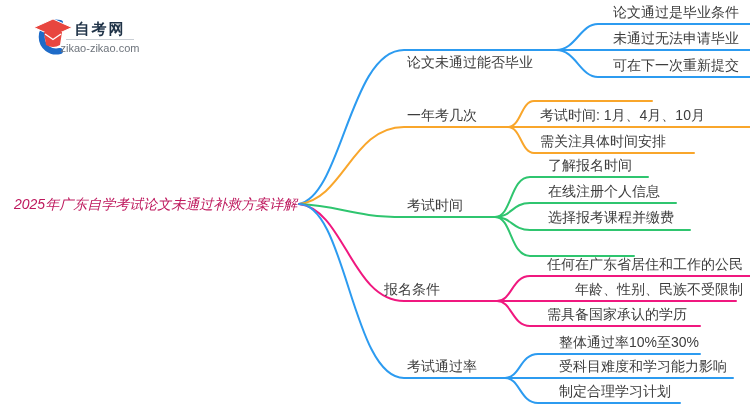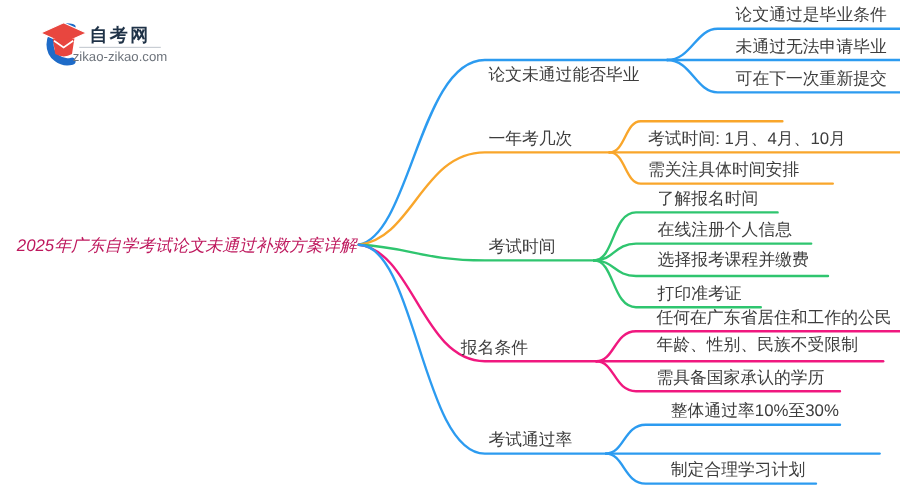--- a/index.html
+++ b/index.html
@@ -98,24 +98,24 @@
   <div class="node" style="left:613px; top:56px;">可在下一次重新提交</div>
 
   <div class="node" style="left:407px; top:106px;">一年考几次</div>
   <div class="node" style="left:540px; top:106px;">考试时间: 1月、4月、10月</div>
   <div class="node" style="left:540px; top:132px;">需关注具体时间安排</div>
 
   <div class="node" style="left:407px; top:196px;">考试时间</div>
   <div class="node" style="left:548px; top:156px;">了解报名时间</div>
   <div class="node" style="left:548px; top:182px;">在线注册个人信息</div>
   <div class="node" style="left:548px; top:209px;font-family:Liberation Serif, serif;">选择报考课程并缴费</div>
-  <div class="node" style="left:548px; top:235px;">打印准考证</div>
 
   <div class="node" style="left:384px; top:280px;">报名条件</div>
   <div class="node" style="left:547px; top:255px;">任何在广东省居住和工作的公民</div>
-  <div class="node" style="left:547px; top:280px;font-family:Liberation Mono, monospace;">年龄、性别、民族不受限制</div>
+  <div class="node" style="left:575px; top:280px;">年龄、性别、民族不受限制</div>
   <div class="node" style="left:547px; top:305px;text-align:right;">需具备国家承认的学历</div>
 
   <div class="node" style="left:407px; top:357px;">考试通过率</div>
   <div class="node" style="left:559px; top:333px;">整体通过率10%至30%</div>
+  <div class="node" style="left:559px; top:357px;">受科目难度和学习能力影响</div>
   <div class="node" style="left:559px; top:382px;">制定合理学习计划</div>
 
 </div>
 
 </body></html>

